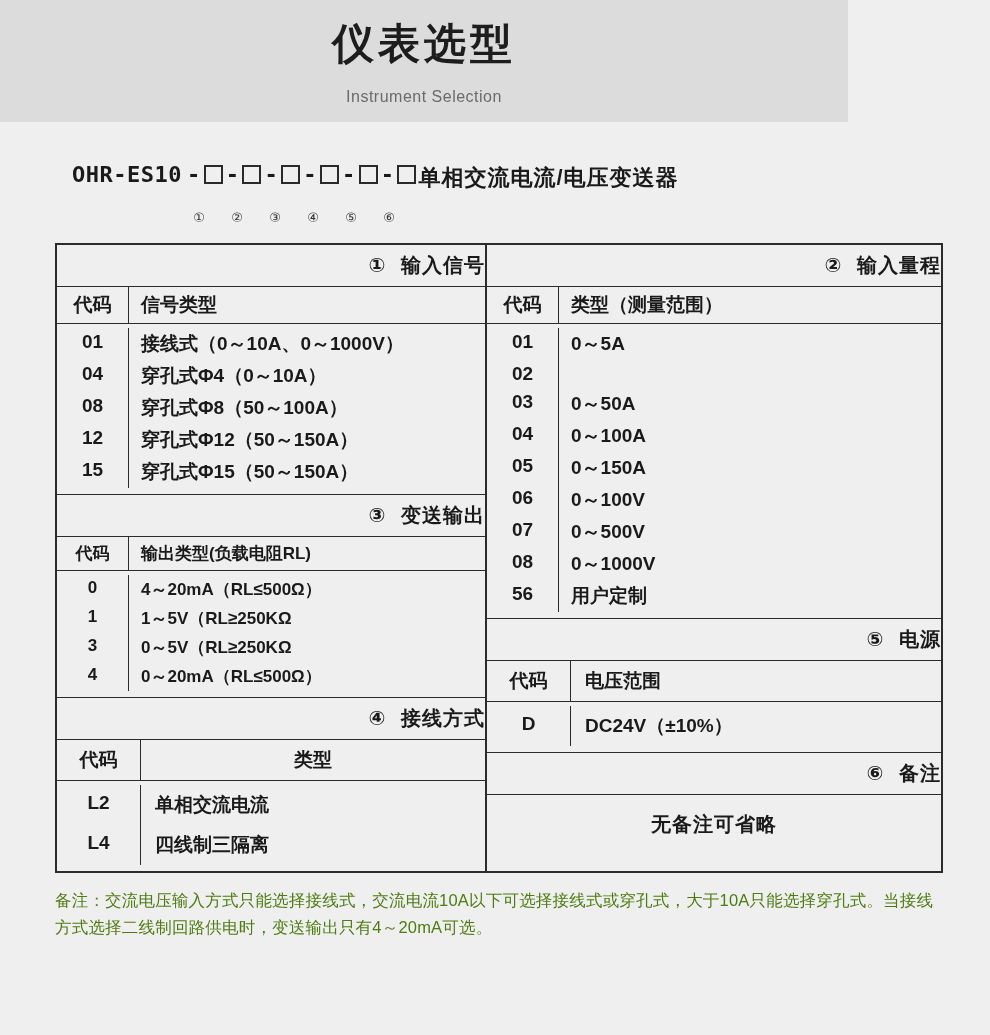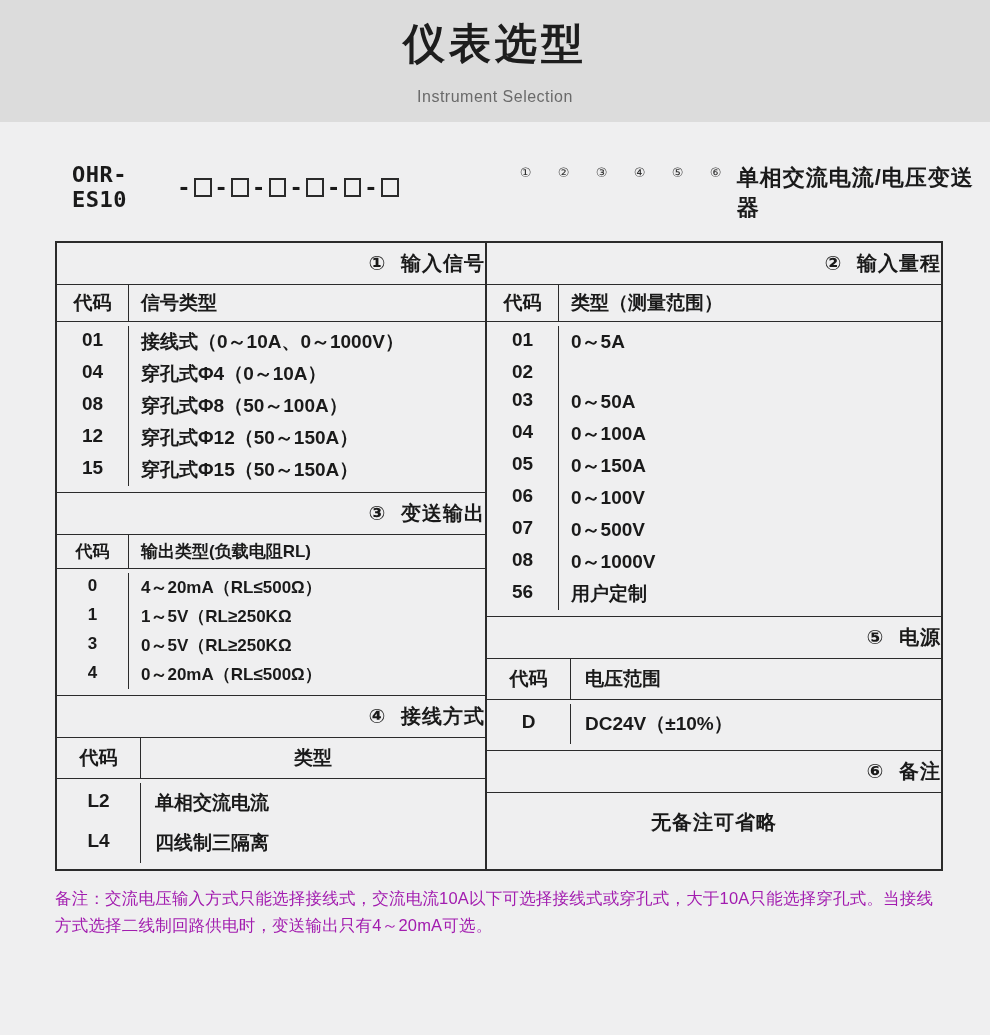--- a/index.html
+++ b/index.html
@@ -8,21 +8,21 @@
     width: 990px;
     height: 1035px;
     background: #efeff0;
     font-family: "Liberation Sans", "DejaVu Sans", sans-serif;
     color: #1a1a1a;
     overflow: hidden;
   }
 
   
   .header {
-    width: 990px;
+    width: 848px;
     height: 122px;
     background: #dcdcdc;
     display: flex;
     flex-direction: column;
     align-items: center;
     justify-content: center;
     padding-top: 4px;
   }
   .header-title {
     font-size: 42px;
@@ -40,21 +40,22 @@
 
   
   .model-row {
     margin: 40px 0 0 0;
     padding-left: 72px;
     display: flex;
     align-items: flex-start;
   }
   .model-code {
     display: flex;
-    flex-direction: row;
+    flex-direction: column;
+    gap: 20px;
   }
   .code-line {
     display: flex;
     align-items: center;
     font-size: 22px;
     letter-spacing: 0.5px;
     font-family: "DejaVu Sans Mono", monospace;
     font-weight: 600;
   }
   .code-prefix { margin-right: 2px; }
@@ -152,21 +153,21 @@
 
   
   .small-row { font-size: 17px; }
 
   
   .footer-note {
     width: 888px;
     margin: 14px 0 0 55px;
     font-size: 16.5px;
     line-height: 1.62;
-    color: #a21caf;
+    color: #4d7c0f;
     letter-spacing: 0.2px;
   }
 </style>
 </head>
 <body>
 
 <div class="header">
   <div class="header-title">仪表选型</div>
   <div class="header-sub">Instrument Selection</div>
 </div>

